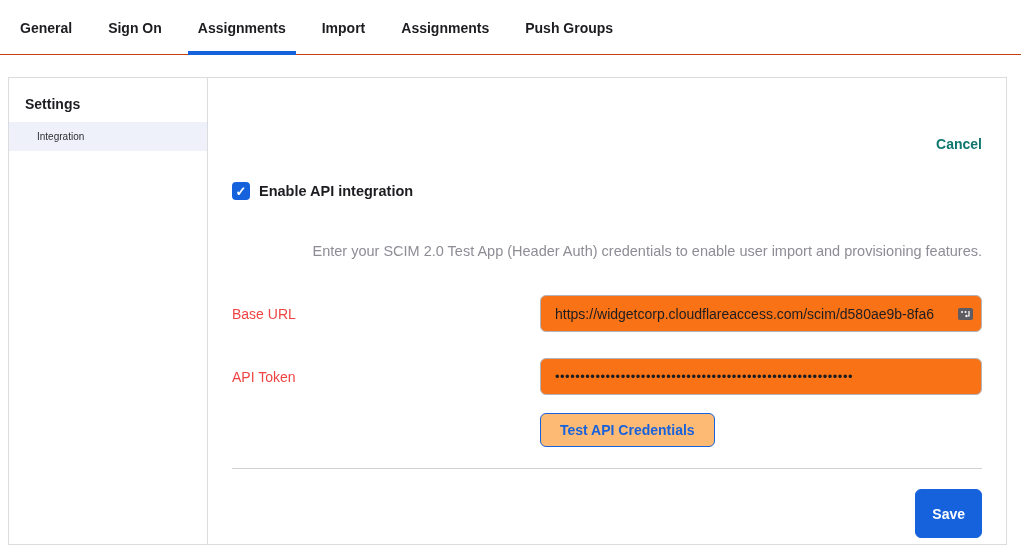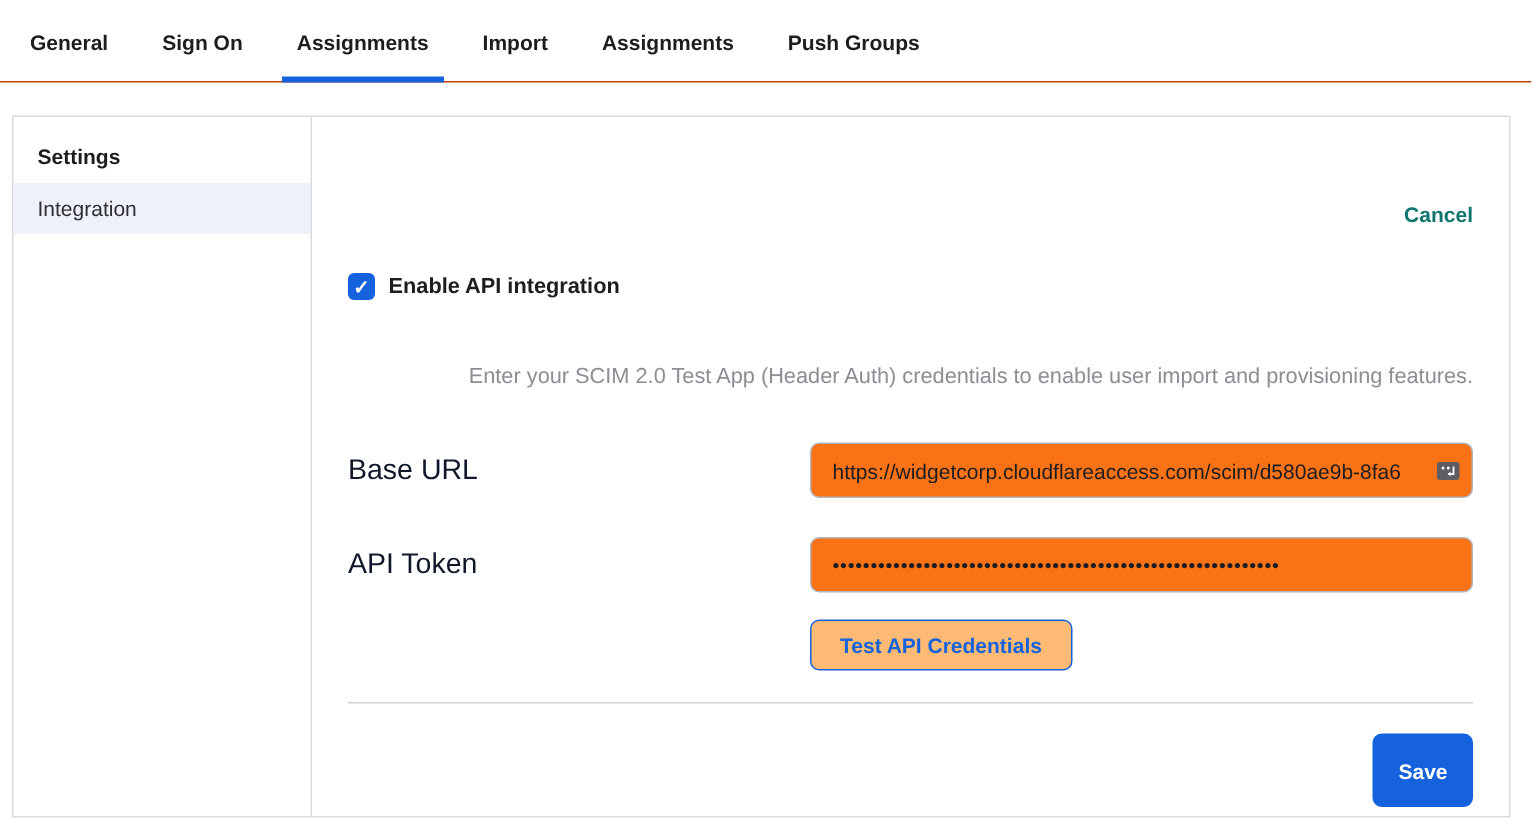--- a/index.html
+++ b/index.html
@@ -46,22 +46,22 @@
     flex-shrink: 0;
     border-right: 1px solid #dcdce0;
     padding-top: 6px;
   }
   .sidebar-heading {
     font-size: 14px;
     font-weight: 700;
     padding: 12px 16px 10px 16px;
   }
   .sidebar-item {
-    font-size: 14px;
-    padding: 9px 16px;
+    font-size: 10px;
+    padding: 9px 28px;
     cursor: pointer;
     color: #2f2f33;
   }
   .sidebar-item.selected { background: #eef1fa; }
 
   
   .content {
     flex: 1;
     padding: 0 24px;
     min-width: 0;
@@ -109,22 +109,22 @@
 
   .form-row {
     display: flex;
     align-items: center;
   }
   .form-row.first { margin-top: 36px; }
   .form-row.second { margin-top: 26px; }
   .form-label {
     width: 308px;
     flex-shrink: 0;
-    font-size: 19px;
-    color: #0f172a;
+    font-size: 14px;
+    color: #ef4444;
   }
   .input-wrap { position: relative; flex: 1; min-width: 0; }
   .text-input {
     width: 100%;
     height: 37px;
     border: 1px solid #b3b3bb;
     border-radius: 6px;
     padding: 0 22px 0 14px;
     font-size: 14px;
     font-family: "Liberation Sans", sans-serif;

